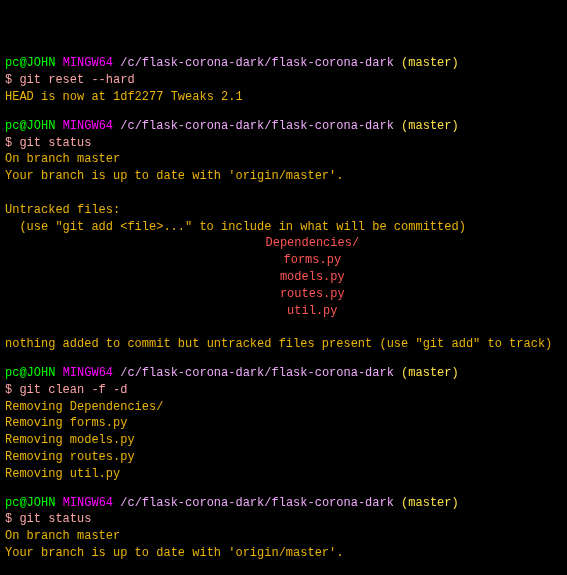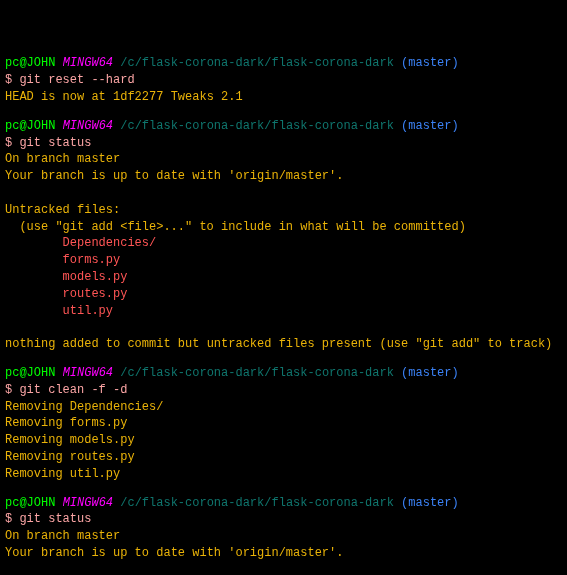--- a/index.html
+++ b/index.html
@@ -10,26 +10,26 @@
       font-size: 12px;
       line-height: 1.4;
       padding: 5px;
       width: 567px;
       height: 575px;
       white-space: pre;
       overflow: hidden;
     }
     .block { margin-bottom: 12px; }
     .prompt-user { color: #00ff00; font-family: Liberation Mono, monospace; }
-    .prompt-env { color: #ff00ff; font-style: italic; }
-    .prompt-path { color: #0f766e; }
-    .prompt-branch { color: #3b82f6; }
+    .prompt-env { color: #ff00ff; }
+    .prompt-path { color: #f0abfc; }
+    .prompt-branch { color: #fde047; }
     .cmd-line { color: #fca5a5; }
     .output { color: #eab308; }
-    .untracked-file { color: #ff5555; }
+    .untracked-file { color: #ff5555; text-align: center; }
     .indent1 { padding-left: 2ch; }
     .indent2 { padding-left: 8ch; }
   </style>
 </head>
 <body>
 
 
 <div id="terminal"><div class="block"><div><span class="prompt-user">pc@JOHN</span> <span class="prompt-env">MINGW64</span> <span class="prompt-path">/c/flask-corona-dark/flask-corona-dark</span> <span class="prompt-branch">(master)</span></div><div class="cmd-line"><span>$</span> <span>git reset --hard</span></div><div class="output">HEAD is now at 1df2277 Tweaks 2.1</div></div><div class="block"><div><span class="prompt-user">pc@JOHN</span> <span class="prompt-env">MINGW64</span> <span class="prompt-path">/c/flask-corona-dark/flask-corona-dark</span> <span class="prompt-branch">(master)</span></div><div class="cmd-line"><span>$</span> <span>git status</span></div><div class="output">On branch master</div><div class="output">Your branch is up to date with 'origin/master'.</div><div class="output">&nbsp;</div><div class="output">Untracked files:</div><div class="output indent1">(use "git add &lt;file&gt;..." to include in what will be committed)</div><div class="untracked-file indent2">Dependencies/</div><div class="untracked-file indent2">forms.py</div><div class="untracked-file indent2">models.py</div><div class="untracked-file indent2">routes.py</div><div class="untracked-file indent2">util.py</div><div class="output">&nbsp;</div><div class="output">nothing added to commit but untracked files present (use "git add" to track)</div></div><div class="block"><div><span class="prompt-user">pc@JOHN</span> <span class="prompt-env">MINGW64</span> <span class="prompt-path">/c/flask-corona-dark/flask-corona-dark</span> <span class="prompt-branch">(master)</span></div><div class="cmd-line"><span>$</span> <span>git clean -f -d</span></div><div class="output">Removing Dependencies/</div><div class="output">Removing forms.py</div><div class="output">Removing models.py</div><div class="output">Removing routes.py</div><div class="output">Removing util.py</div></div><div class="block"><div><span class="prompt-user">pc@JOHN</span> <span class="prompt-env">MINGW64</span> <span class="prompt-path">/c/flask-corona-dark/flask-corona-dark</span> <span class="prompt-branch">(master)</span></div><div class="cmd-line"><span>$</span> <span>git status</span></div><div class="output">On branch master</div><div class="output">Your branch is up to date with 'origin/master'.</div><div class="output">&nbsp;</div></div></div>
 
 

